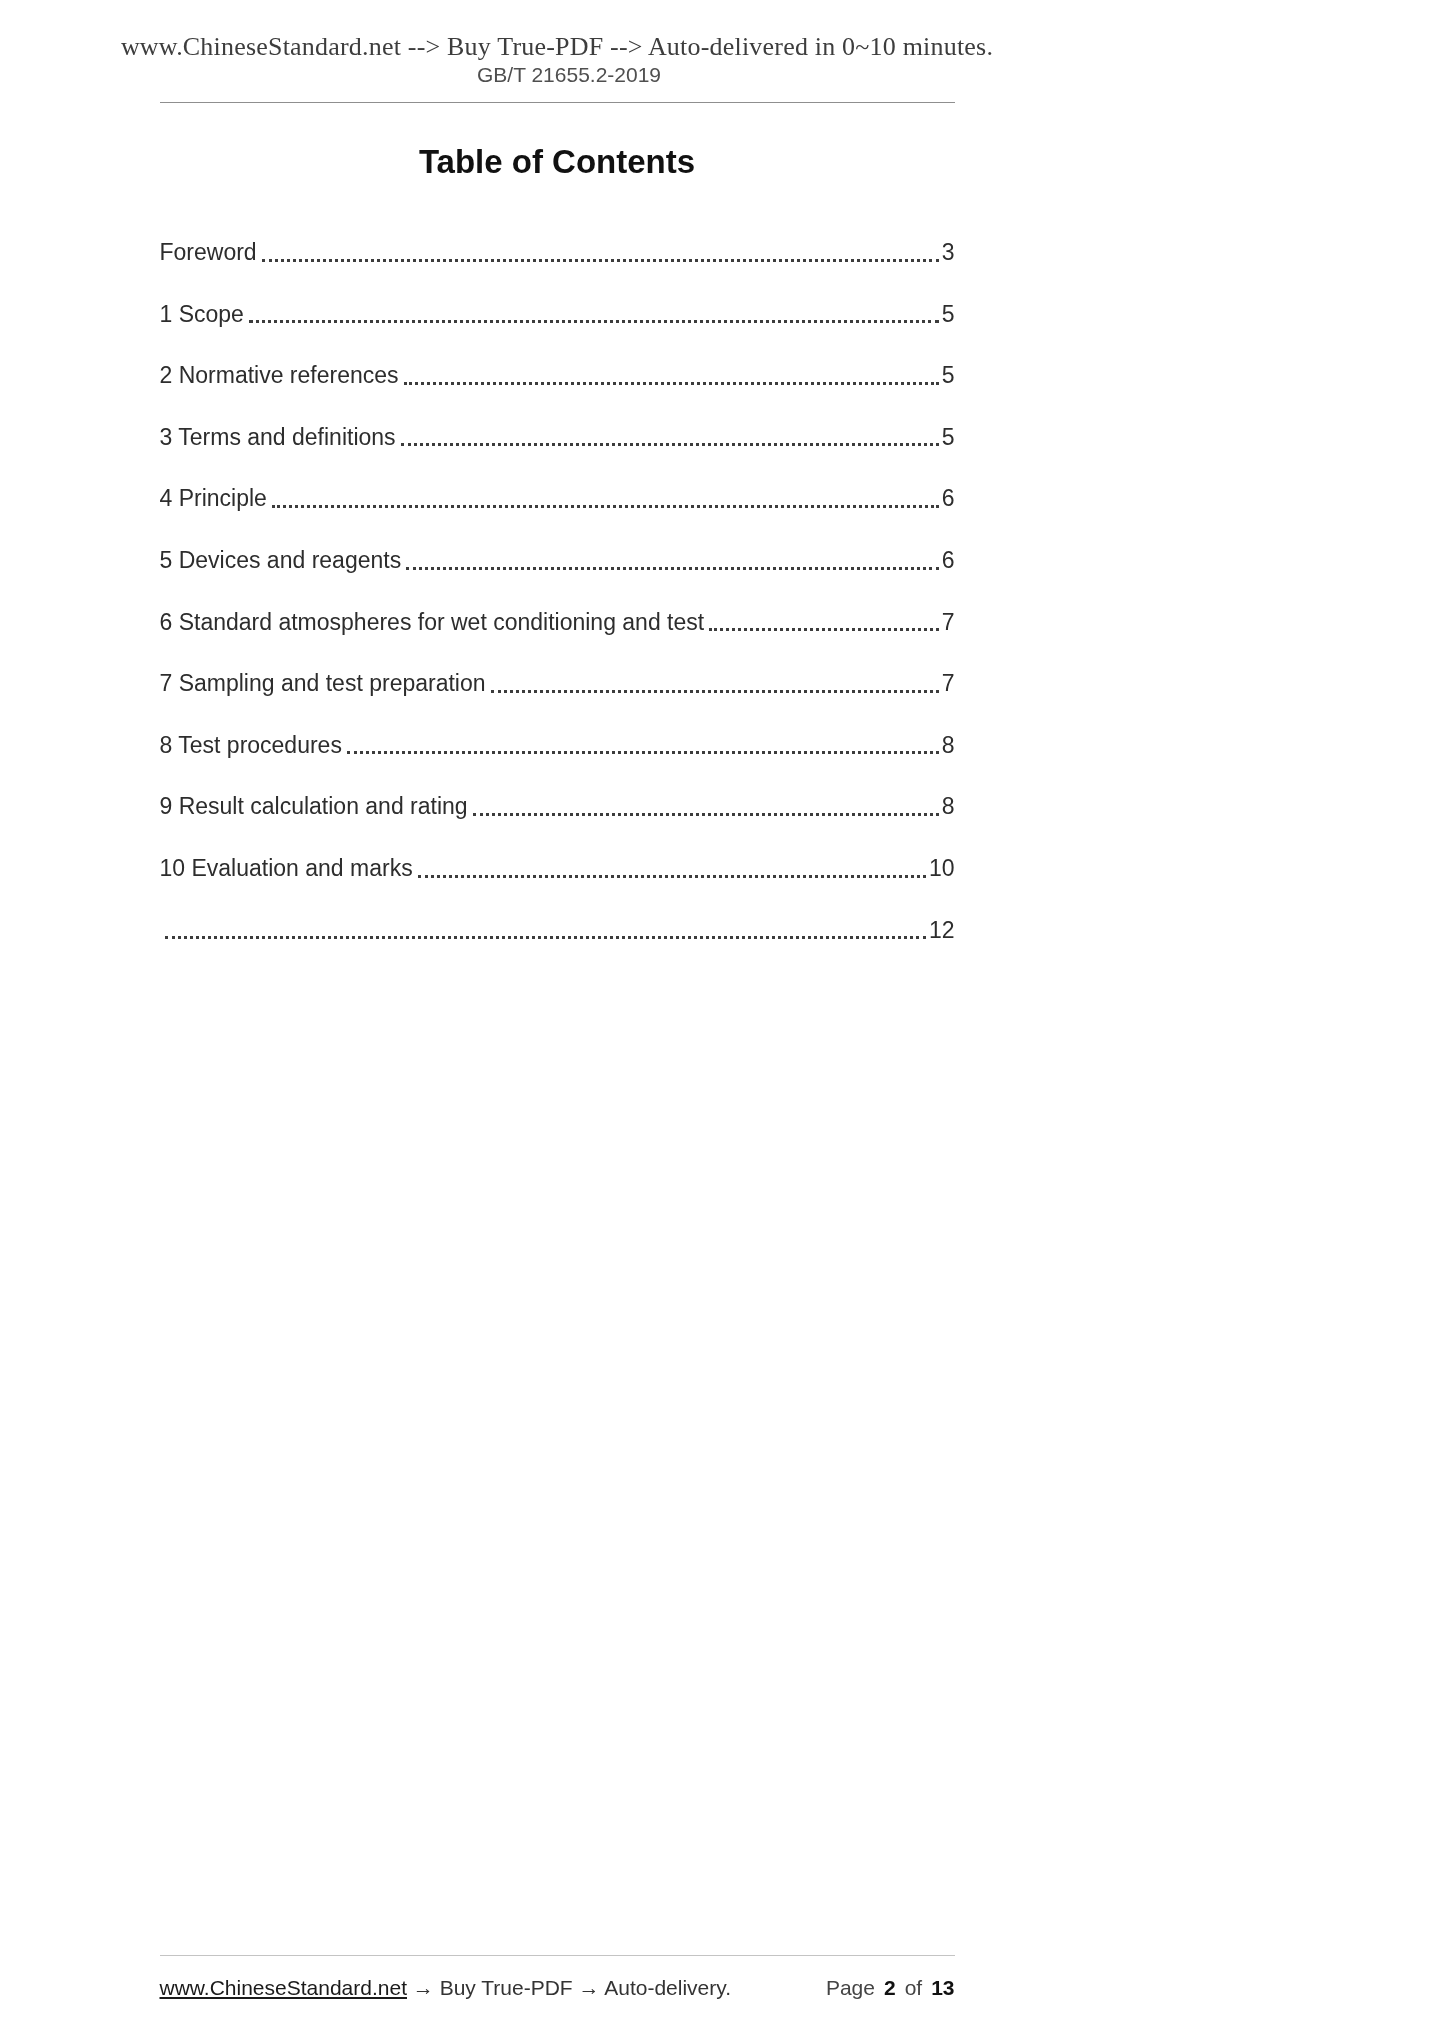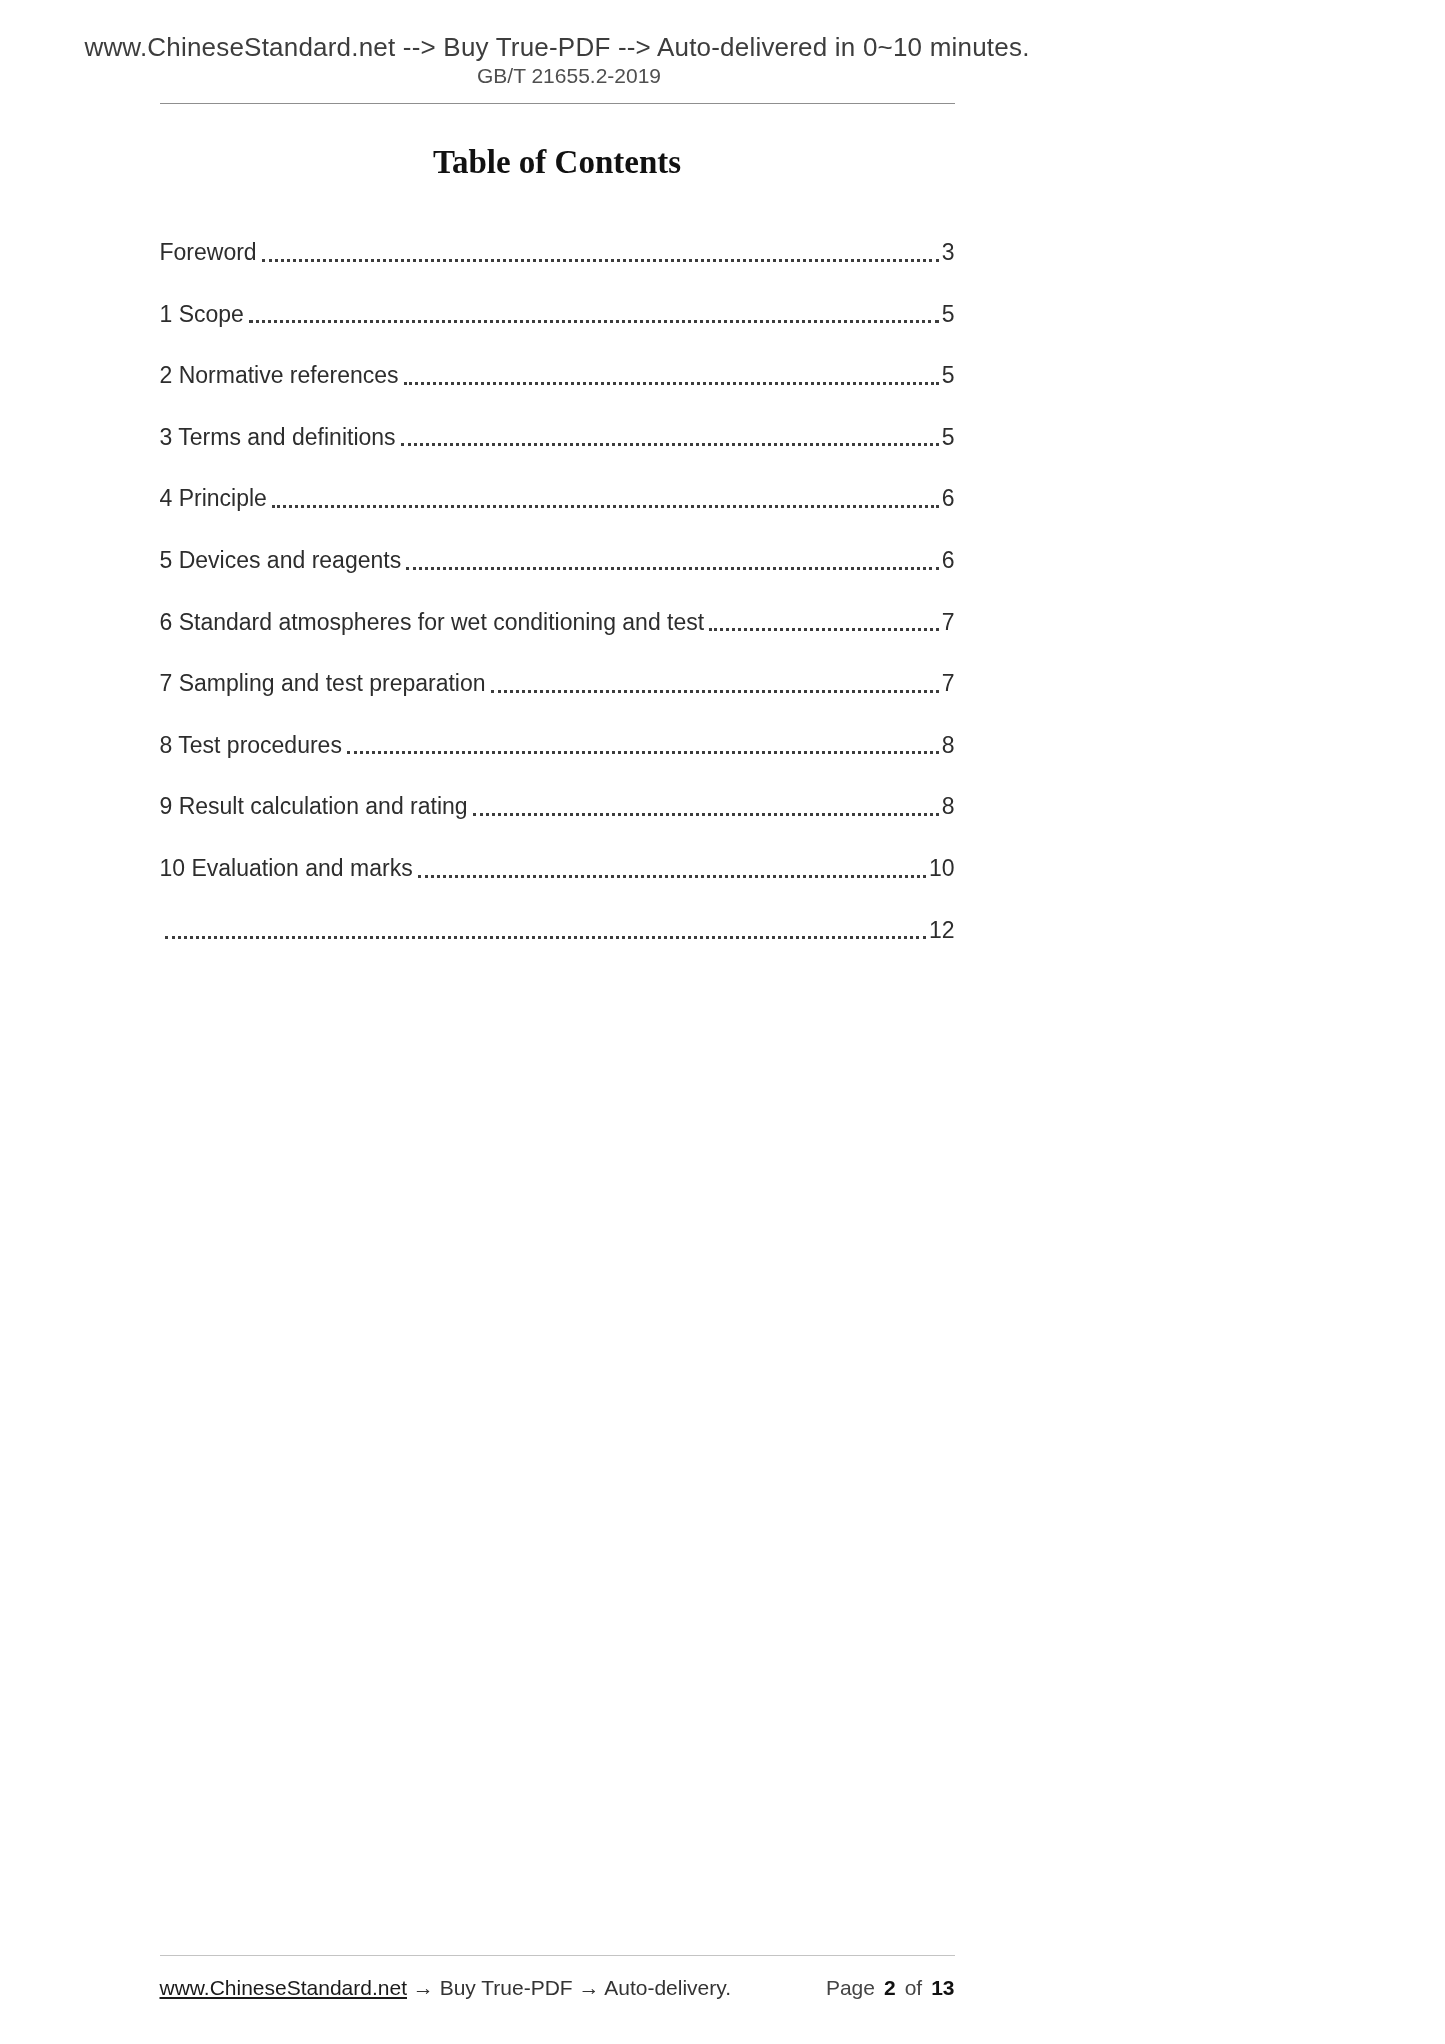--- a/index.html
+++ b/index.html
@@ -19,20 +19,21 @@
     position: relative;
     width: 1114px;
     height: 100%;
   }
   .watermark {
     padding-top: 32px;
     text-align: center;
     font-size: 26px;
     color: #3d3d3d;
     letter-spacing: 0.2px;
+    font-family: Liberation Serif, serif;
   }
   .doc-code {
     text-align: center;
     font-size: 21px;
     color: #4f4f4f;
     margin-top: 1px;
     padding-left: 24px;
   }
   .text-block {
     width: 795px;
@@ -42,21 +43,20 @@
     border: none;
     border-top: 1px solid #8f8f8f;
     margin-top: 15px;
   }
   .title {
     text-align: center;
     font-size: 33px;
     font-weight: bold;
     color: #111;
     margin-top: 40px;
-    font-family: Liberation Serif, serif;
   }
   .toc {
     margin-top: 58px;
   }
   .toc-row {
     display: flex;
     align-items: flex-end;
     font-size: 23px;
     color: #2d2d2d;
     margin-bottom: 34px;

